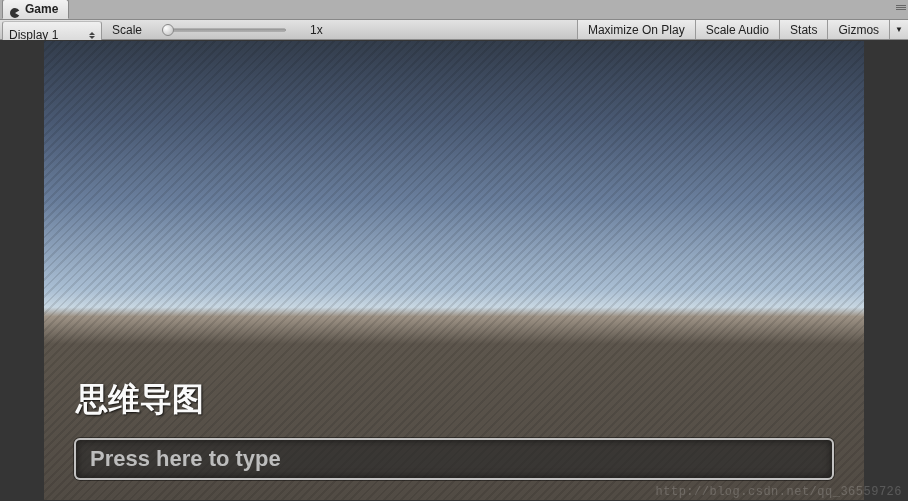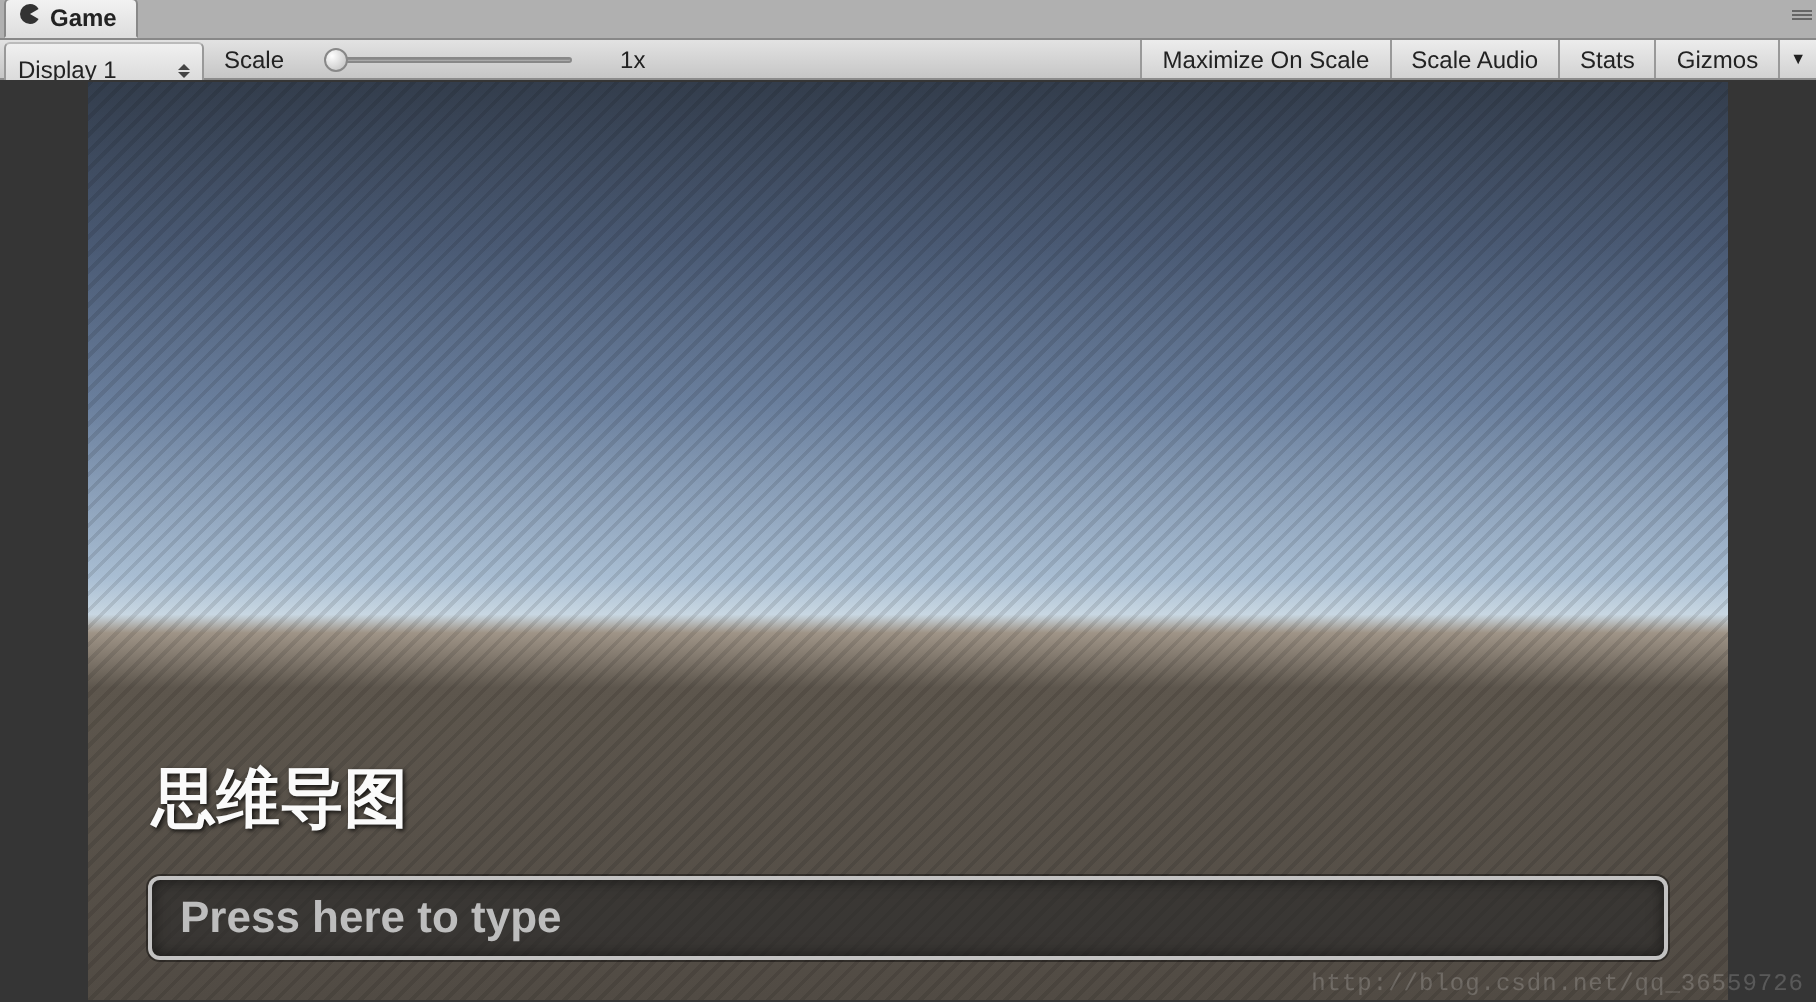--- a/index.html
+++ b/index.html
@@ -31,21 +31,21 @@
     .tab {
       height: 20px;
       background: linear-gradient(#f2f2f2, #dedede);
       border: 1px solid #888;
       border-bottom: 1px solid #dedede;
       border-radius: 3px 3px 0 0;
       padding: 0 10px 0 6px;
       font-size: 12px;
       line-height: 18px;
       display: flex;
-      align-items: flex-start;
+      align-items: flex-end;
       gap: 4px;
       color: #222;
       font-weight: bold;
       margin-left: 2px;
     }
     .tab-strip .menu-btn {
       position: absolute;
       right: 2px;
       top: 5px;
       width: 18px;
@@ -289,21 +289,21 @@
     <div class="scale-group">
       <span class="label">Scale</span>
       <div class="slider">
         <div class="slider-track"></div>
         <div class="slider-thumb"></div>
       </div>
       <span class="scale-val">1x</span>
     </div>
     <div class="spacer"></div>
     <div class="toggle">
-      <span>Maximize On Scale</span>
+      <span>Maximize On Play</span>
     </div>
     <div class="toggle">
       <span>Scale Audio</span>
     </div>
     <div class="toggle">
       <span>Stats</span>
     </div>
     <div class="toggle">
       <span>Gizmos</span>
     </div>

